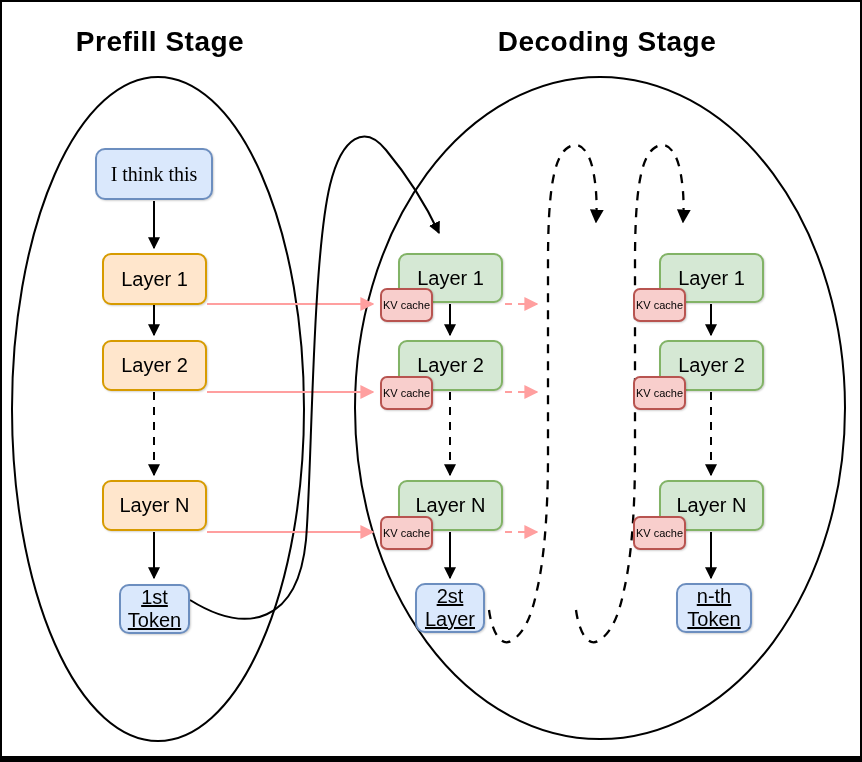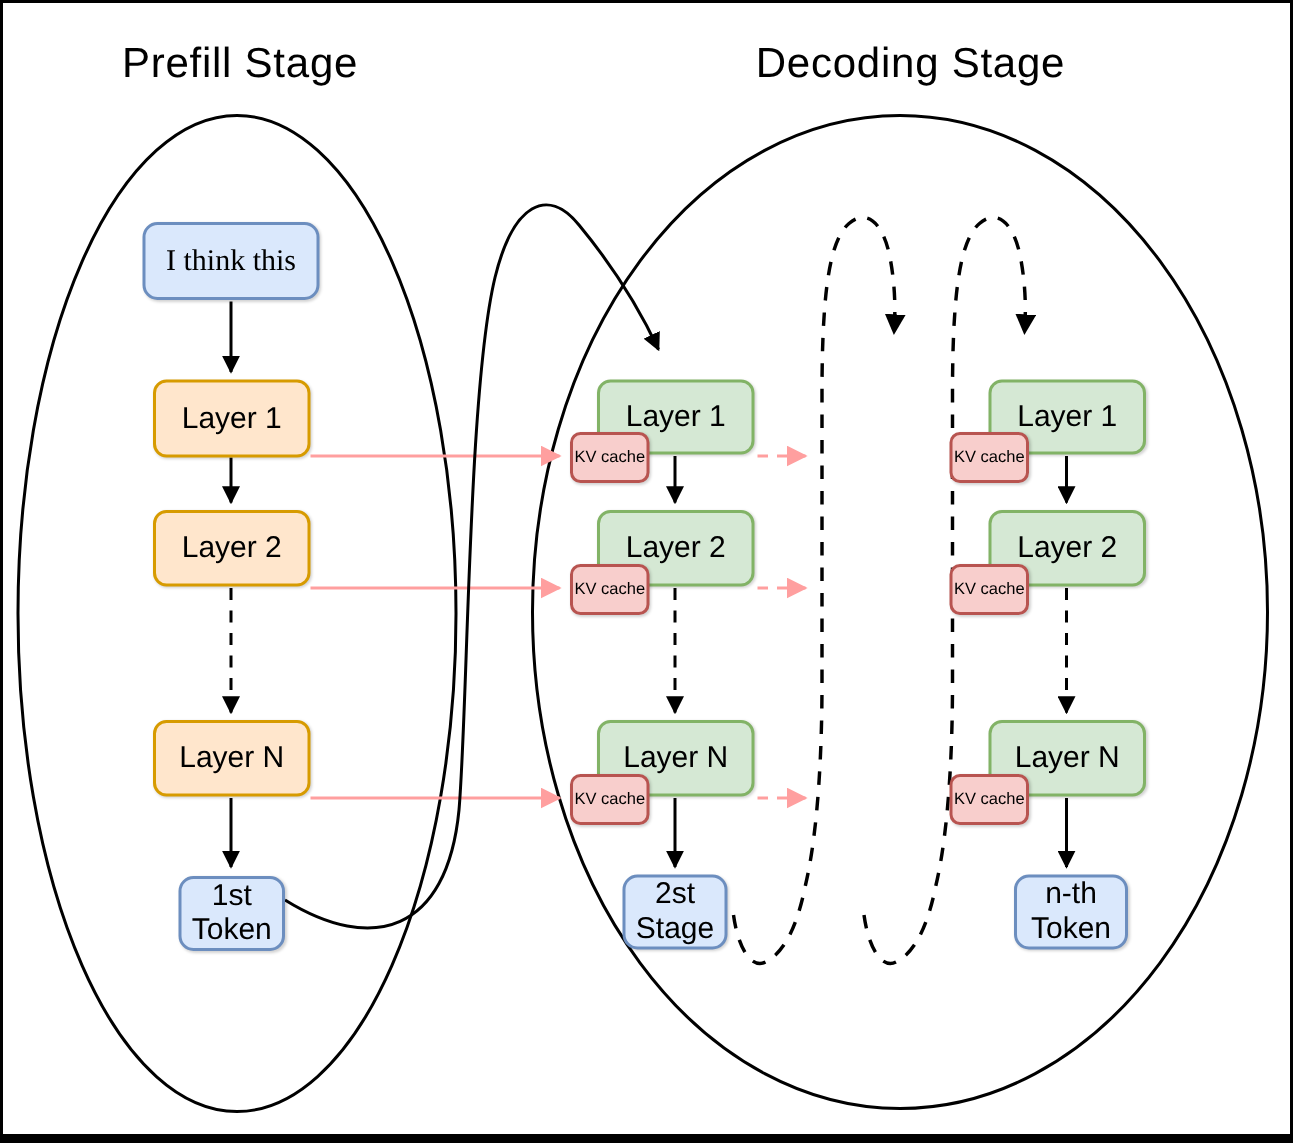--- a/index.html
+++ b/index.html
@@ -16,42 +16,42 @@
     border:2px solid #000;
     border-bottom:6px solid #000;
     pointer-events:none;
     z-index:50;
   }
   .layer-svg{position:absolute;left:0;top:0;z-index:1;}
   .stage-title{
     position:absolute;
     text-align:center;
     font-size:28px;
-    font-weight:normal;
+    font-weight:bold;
     letter-spacing:0.5px;
     z-index:10;
   }
   .box{
     position:absolute;
     box-sizing:border-box;
     display:flex;align-items:center;justify-content:center;
     text-align:center;
     font-size:20px;
     line-height:1.15;
     z-index:10;
     box-shadow:1px 1px 2px rgba(0,0,0,0.18);
   }
   .box.blue{background:#dae8fc;border:2px solid #6c8ebf;border-radius:10px;}
   .box.orange{background:#ffe6cc;border:2px solid #d79b00;border-radius:9px;}
   .box.green{background:#d5e8d4;border:2px solid #82b366;border-radius:9px;}
   .box.red{
     background:#f8cecc;border:2px solid #b85450;border-radius:7px;
     font-size:11px;z-index:20;
   }
-  .token{padding:1px 4px;}
+  .token{padding:1px 4px;text-decoration:underline;}
 </style>
 </head>
 <body>
 
 <div class="frame">
 
   <svg class="layer-svg" width="862" height="762" viewBox="0 0 862 762">
     <defs>
       <marker id="mb" viewBox="0 0 10 10" refX="9" refY="5" markerWidth="6" markerHeight="6" orient="auto-start-reverse" markerUnits="strokeWidth">
         <path d="M0,0 L10,5 L0,10 z" fill="#000"></path>
@@ -114,21 +114,21 @@
   <div class="box orange" style="left:102px;top:340px;width:105px;height:51px;">Layer 2</div>
   <div class="box orange" style="left:102px;top:480px;width:105px;height:51px;">Layer N</div>
   <div class="box blue token" style="left:119px;top:584px;width:71px;height:50px;">1st Token</div>
 
   <div class="box green" style="left:398px;top:253px;width:105px;height:50px;">Layer 1</div>
   <div class="box green" style="left:398px;top:340px;width:105px;height:51px;">Layer 2</div>
   <div class="box green" style="left:398px;top:480px;width:105px;height:51px;">Layer N</div>
   <div class="box red" style="left:380px;top:288px;width:53px;height:34px;">KV cache</div>
   <div class="box red" style="left:380px;top:376px;width:53px;height:34px;">KV cache</div>
   <div class="box red" style="left:380px;top:516px;width:53px;height:34px;">KV cache</div>
-  <div class="box blue token" style="left:415px;top:583px;width:70px;height:50px;">2st Stage</div>
+  <div class="box blue token" style="left:415px;top:583px;width:70px;height:50px;">2st Layer</div>
 
   <div class="box green" style="left:659px;top:253px;width:105px;height:50px;">Layer 1</div>
   <div class="box green" style="left:659px;top:340px;width:105px;height:51px;">Layer 2</div>
   <div class="box green" style="left:659px;top:480px;width:105px;height:51px;">Layer N</div>
   <div class="box red" style="left:633px;top:288px;width:53px;height:34px;">KV cache</div>
   <div class="box red" style="left:633px;top:376px;width:53px;height:34px;">KV cache</div>
   <div class="box red" style="left:633px;top:516px;width:53px;height:34px;">KV cache</div>
   <div class="box blue token" style="left:676px;top:583px;width:76px;height:50px;">n-th Token</div>
 
   <div class="frame-border"></div>

